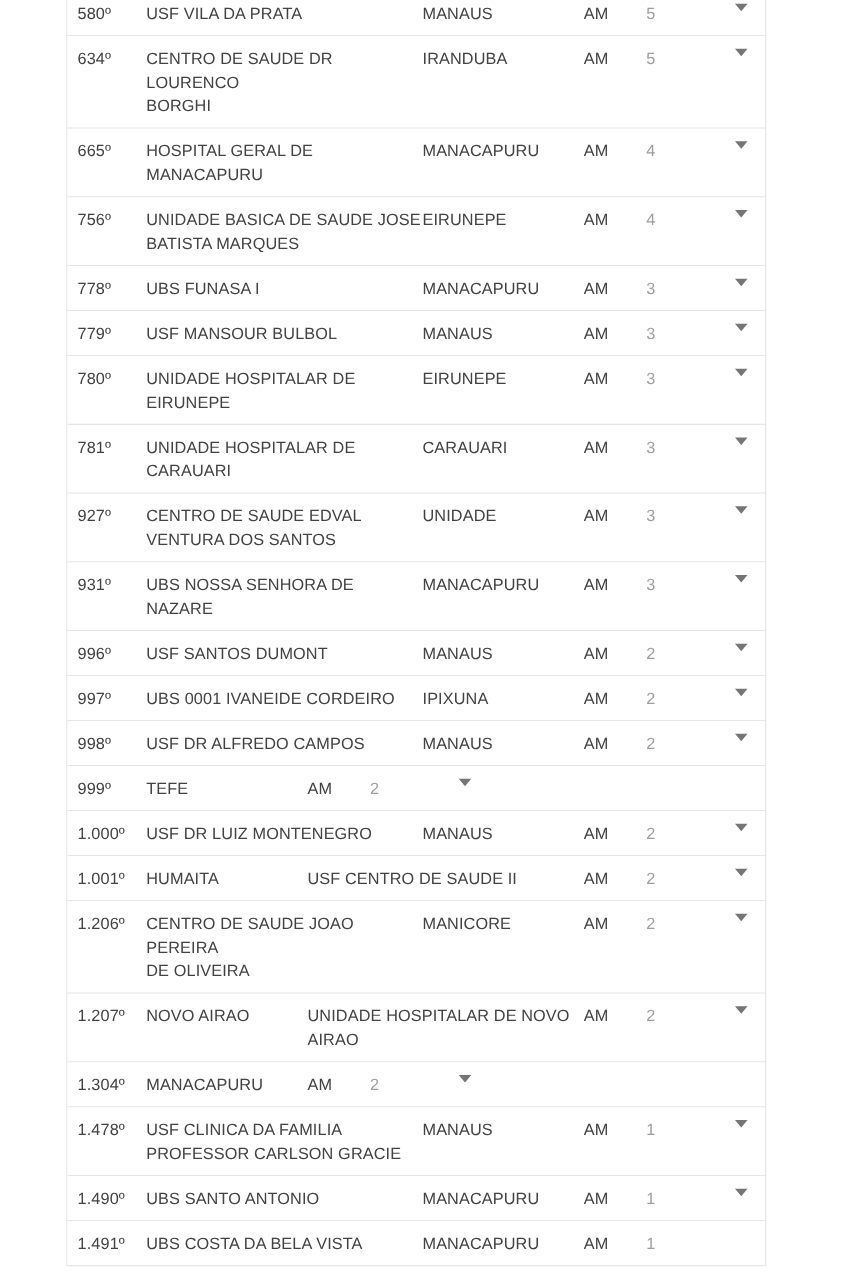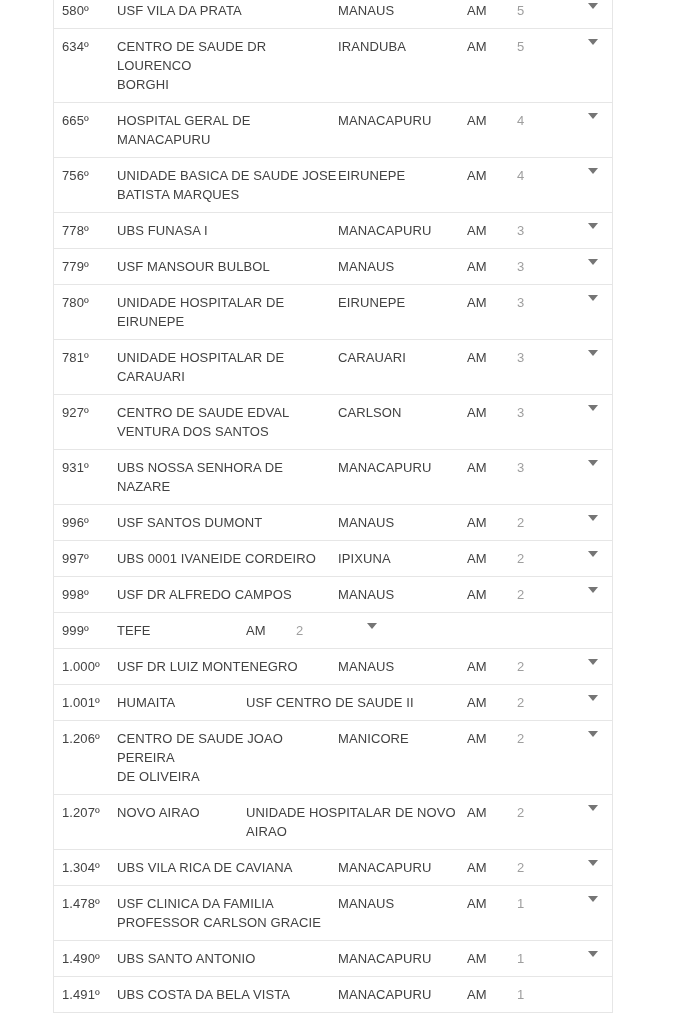--- a/index.html
+++ b/index.html
@@ -176,21 +176,21 @@
       <button class="chevron-btn">
         <span class="chevron"></span>
       </button>
     </div>
   </div>
 
   <div class="row">
     <div class="cell rank">927º</div>
     <div class="cell name">CENTRO DE SAUDE EDVAL
 VENTURA DOS SANTOS</div>
-    <div class="cell city">CARLSON</div>
+    <div class="cell city">UNIDADE</div>
     <div class="cell state">AM</div>
     <div class="cell count">3</div>
     <div class="cell expand">
       <button class="chevron-btn">
         <span class="chevron"></span>
       </button>
     </div>
   </div>
 
   <div class="row">
@@ -306,21 +306,20 @@
     <div class="cell count">2</div>
     <div class="cell expand">
       <button class="chevron-btn">
         <span class="chevron"></span>
       </button>
     </div>
   </div>
 
   <div class="row">
     <div class="cell rank">1.304º</div>
-    <div class="cell name">UBS VILA RICA DE CAVIANA</div>
     <div class="cell city">MANACAPURU</div>
     <div class="cell state">AM</div>
     <div class="cell count">2</div>
     <div class="cell expand">
       <button class="chevron-btn">
         <span class="chevron"></span>
       </button>
     </div>
   </div>
 

